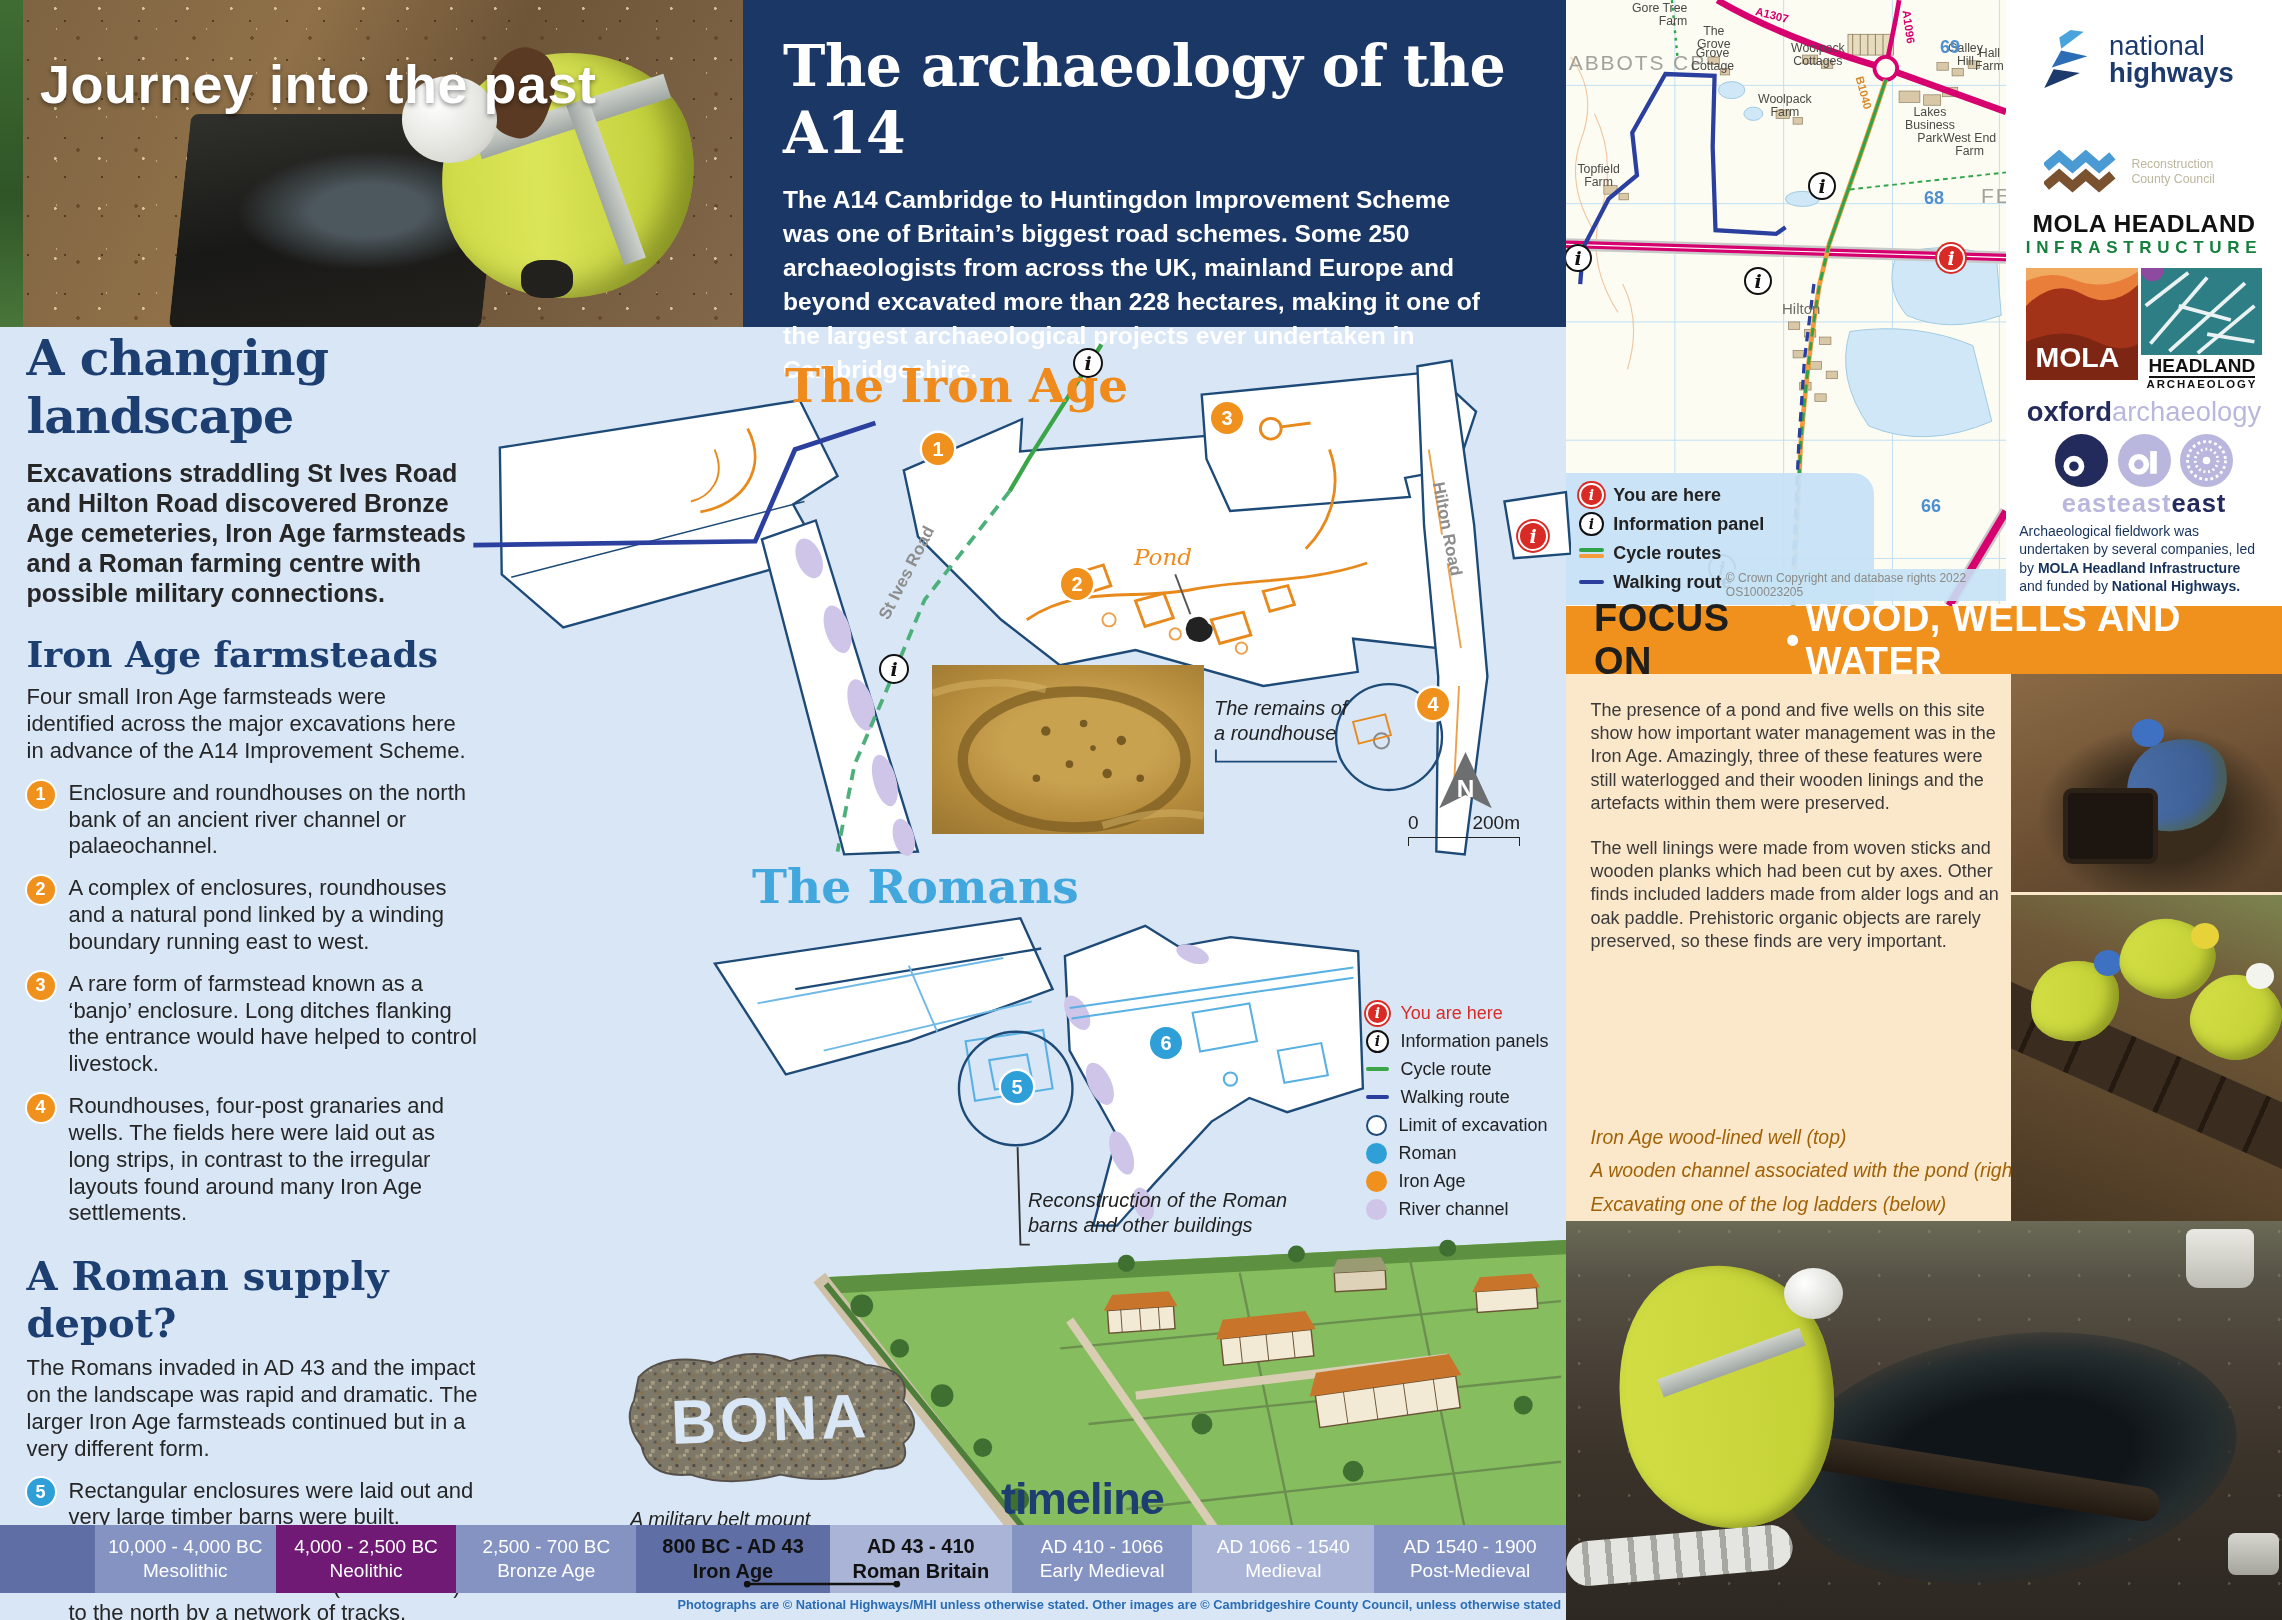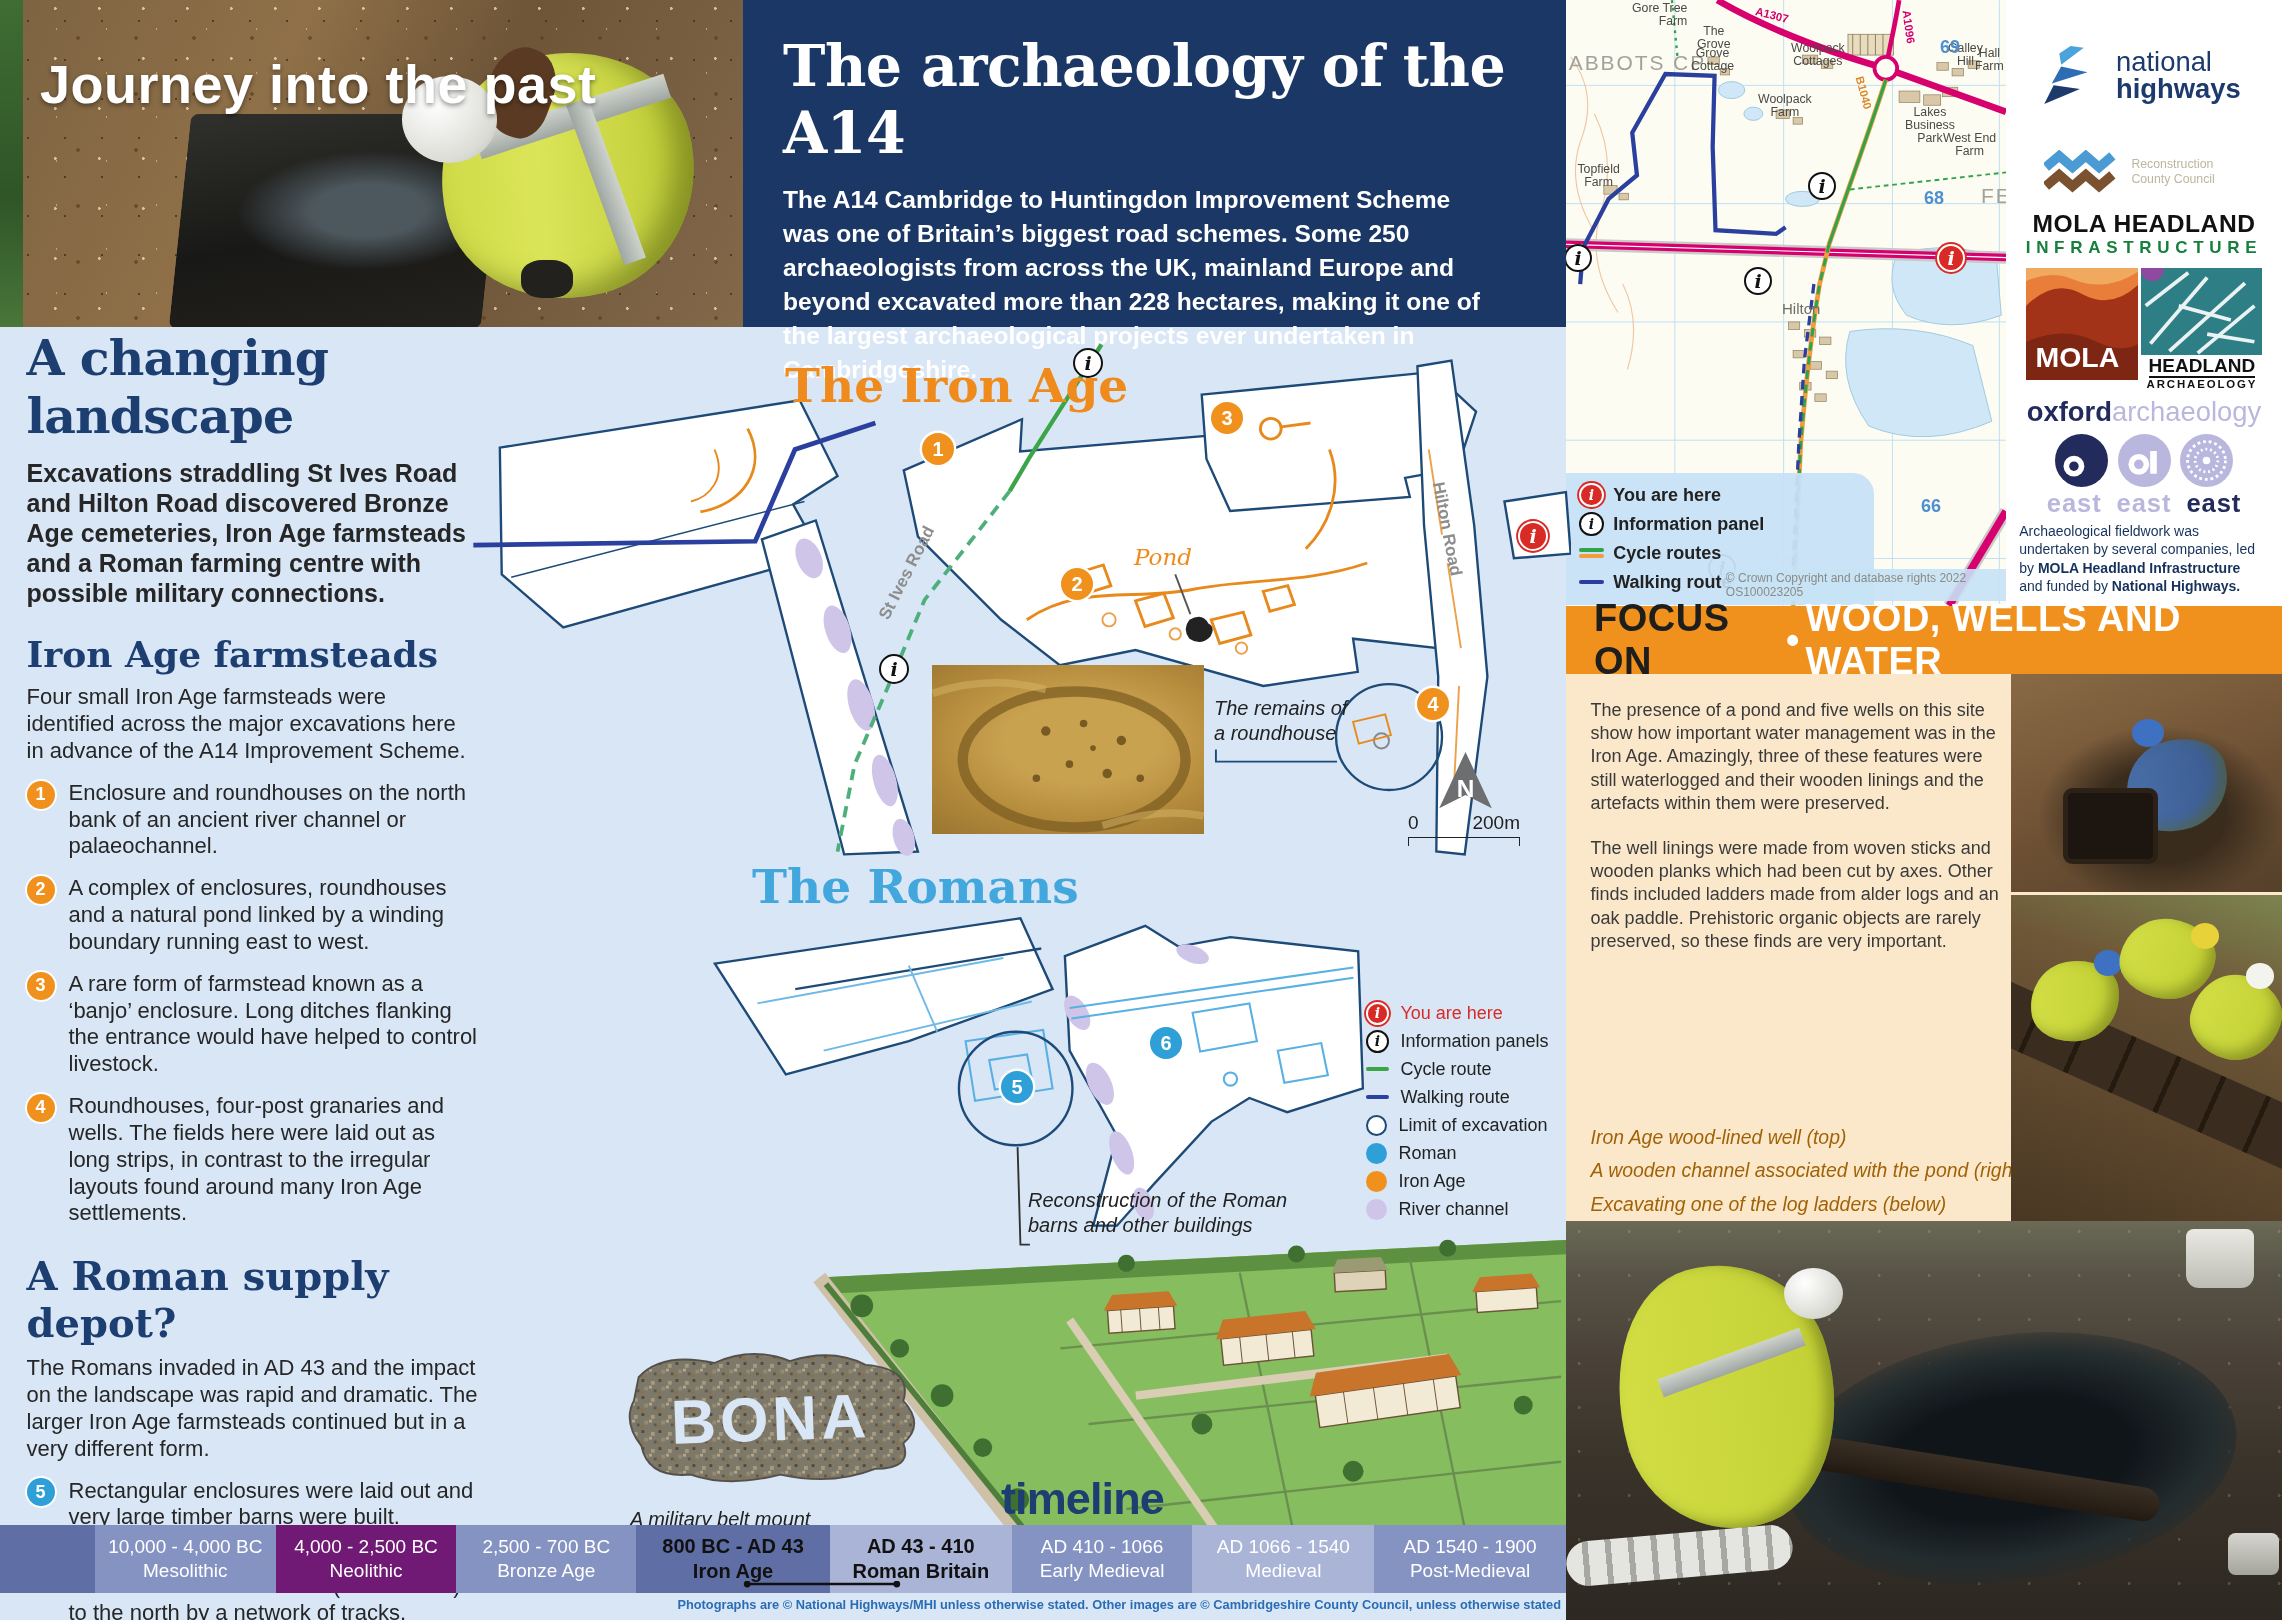--- a/index.html
+++ b/index.html
@@ -289,21 +289,21 @@
       </div>
       <div class="osleg-row">
         <span style="width:24.6px;height:4.7px;background:#2b3f9e;border-radius:1.9px;flex:0 0 24.6px;"></span>
         <span>Walking route</span>
       </div>
     </div>
     <div class="oscopy">© Crown Copyright and database rights 2022 OS100023205</div>
   </div>
 
   <div class="abs logos">
-    <div class="abs" style="left:36px;top:44px;display:flex;gap:15px;align-items:center;">
+    <div class="abs" style="left:36px;top:28px;display:flex;gap:8px;align-items:center;">
       <svg width="59" height="62" viewBox="0 0 62 66">
         <polygon points="2,64 40,48 12,44" fill="#1d3a6d"></polygon>
         <polygon points="10,42 48,30 20,24" fill="#2d6db5"></polygon>
         <polygon points="20,22 44,4 30,2 18,10" fill="#4aa3dc"></polygon>
       </svg>
       <div class="nhtxt">
           <div>national</div>
           <div style="font-weight:bold;">highways</div>
         </div>
     </div>
@@ -360,21 +360,21 @@
             <circle cx="22" cy="32" r="5" fill="#b9b7dd"></circle>
             <rect x="34" y="18" width="7" height="24" fill="#fff"></rect>
         </svg>
         <svg width="53" height="53" viewBox="0 0 56 56">
           <circle cx="28" cy="28" r="28" fill="#b9b7dd"></circle>
           <circle cx="28" cy="28" r="20" fill="none" stroke="#fff" stroke-width="3" stroke-dasharray="3 3"></circle>
           <circle cx="28" cy="28" r="12" fill="none" stroke="#fff" stroke-width="3" stroke-dasharray="2 3"></circle>
           <circle cx="28" cy="28" r="4" fill="#fff"></circle>
         </svg>
       </div>
-      <div style="display:flex;justify-content:center;gap:15px;margin-top:1.9px;">
+      <div style="display:flex;justify-content:center;margin-top:1.9px;">
         <span class="east" style="color:#b9b7dd;">east</span>
         <span class="east" style="color:#b9b7dd;">east</span>
         <span class="east" style="color:#232a5c;">east</span>
       </div>
     </div>
     <div class="credit">
       <span>Archaeological fieldwork was undertaken by several companies, led by </span><b>MOLA Headland Infrastructure</b><span> and funded by </span><b>National Highways.</b>
     </div>
   </div>
 

